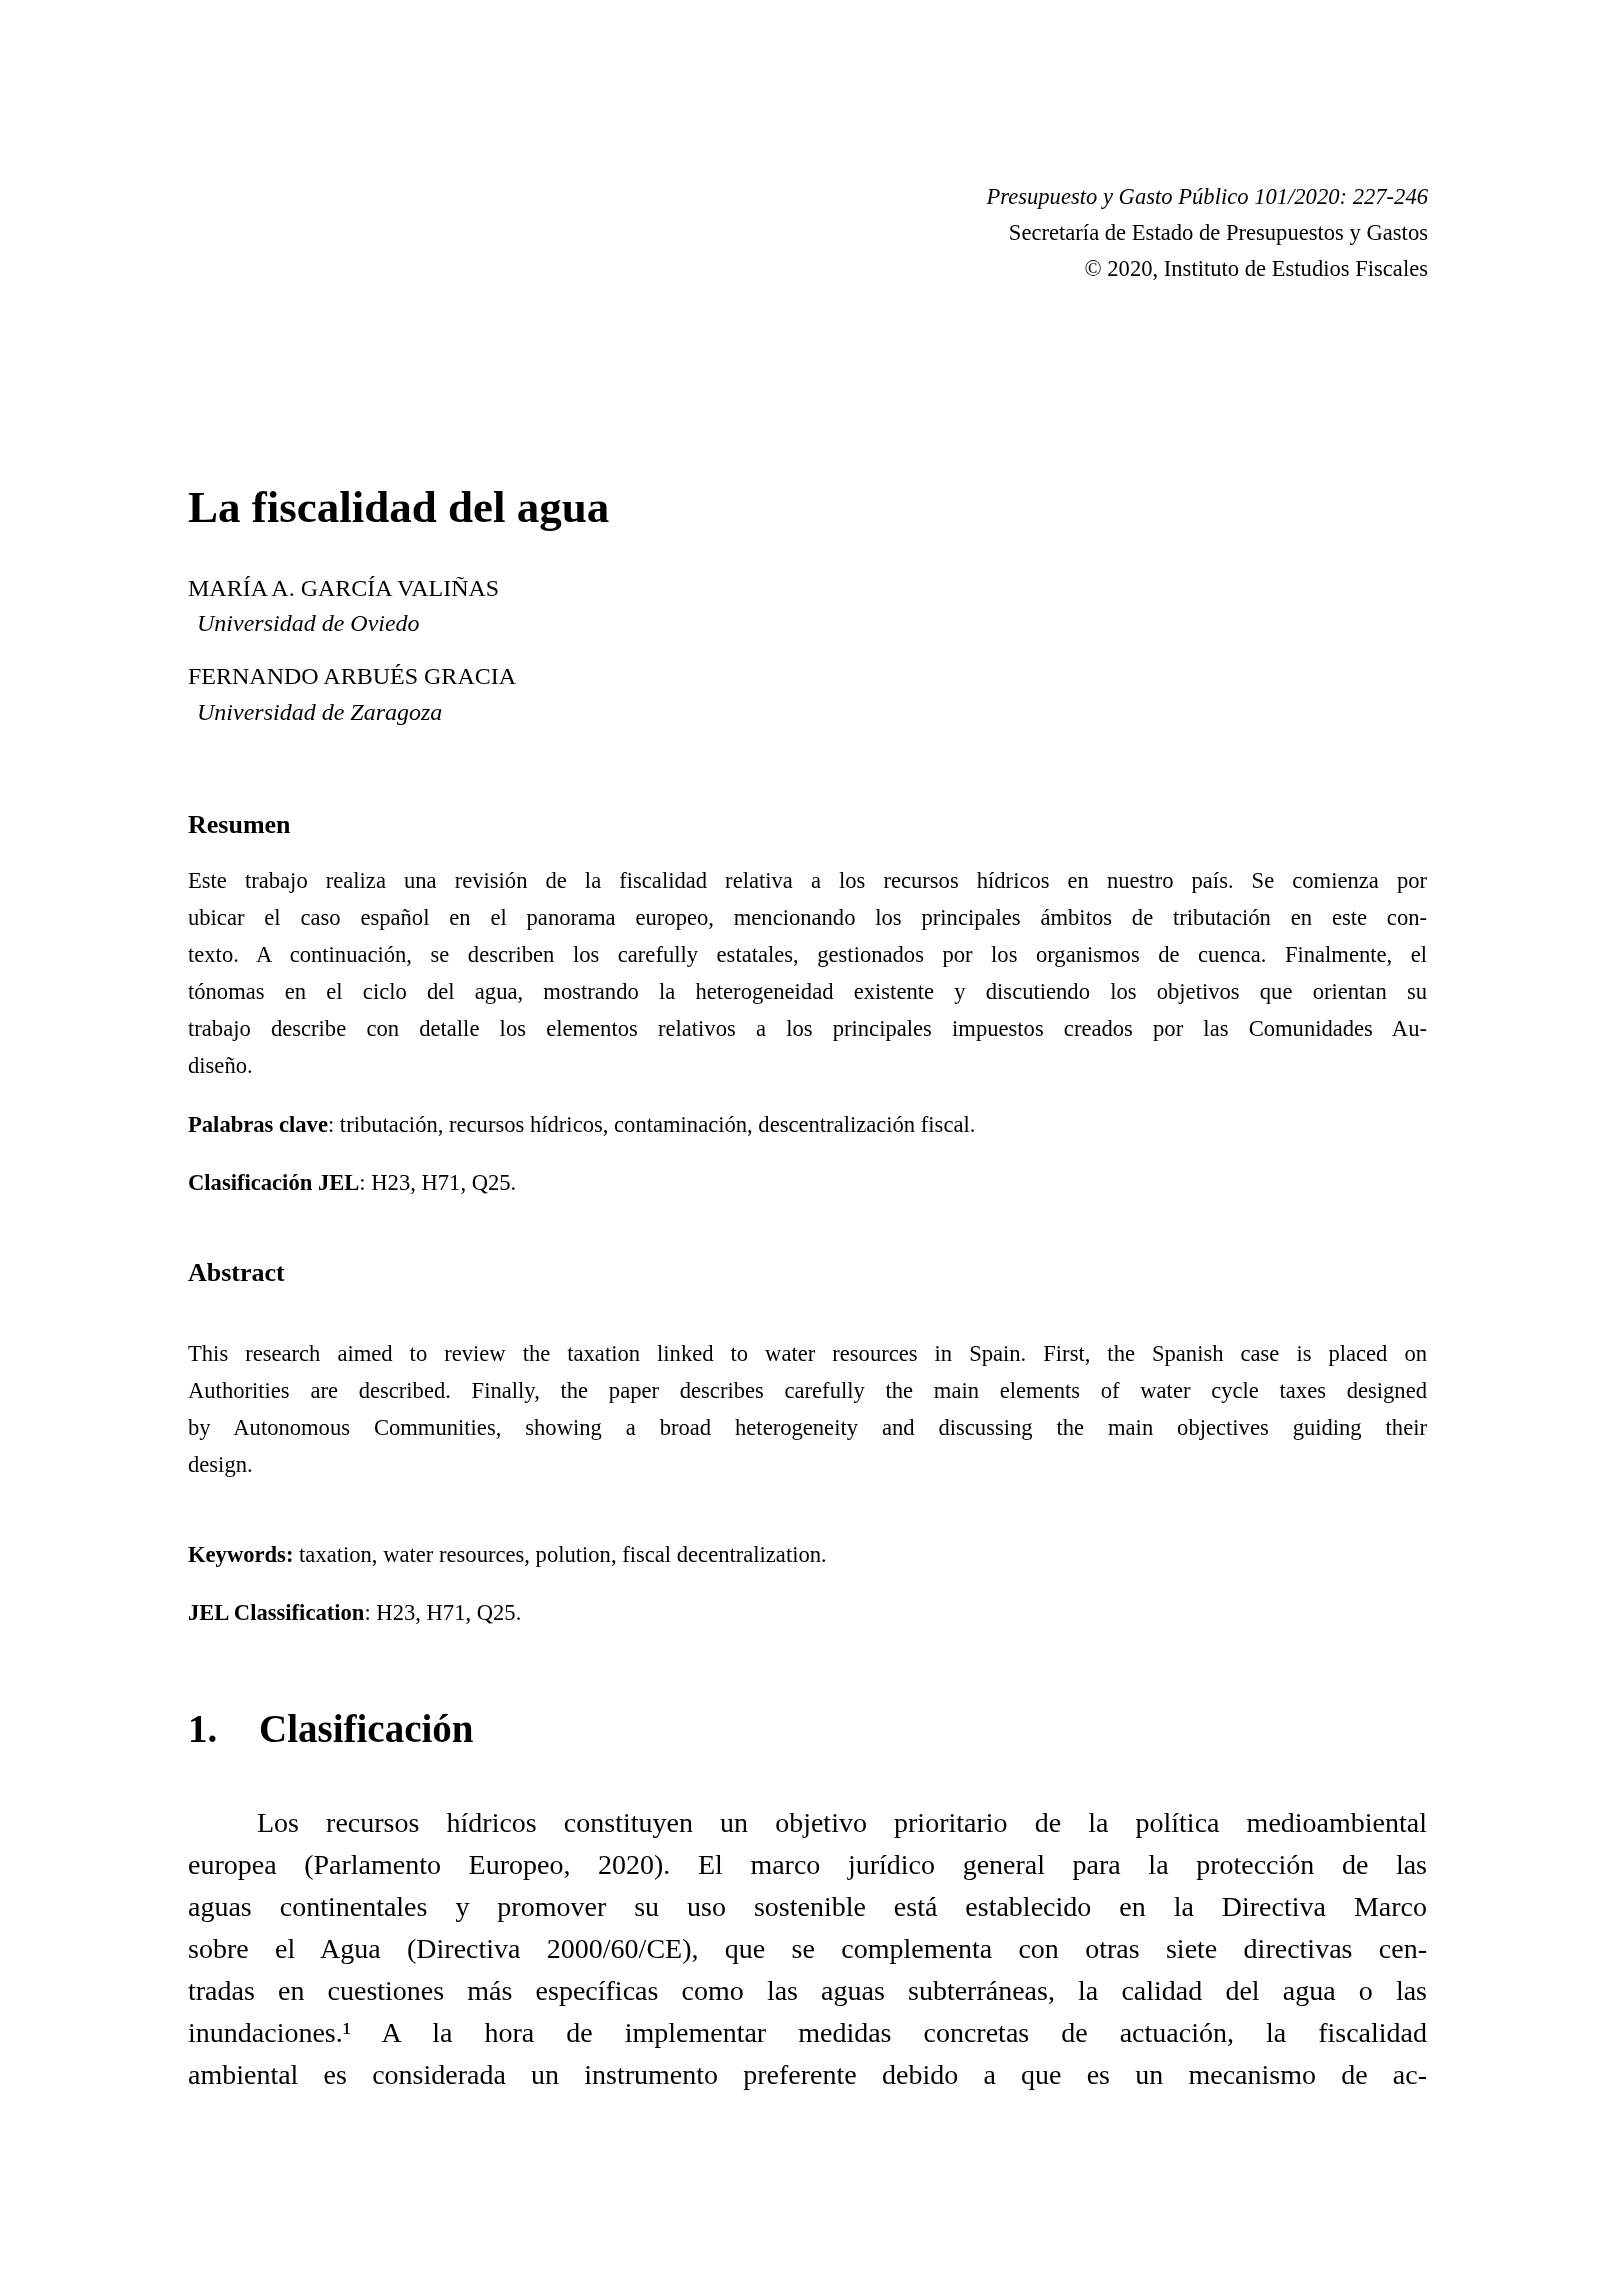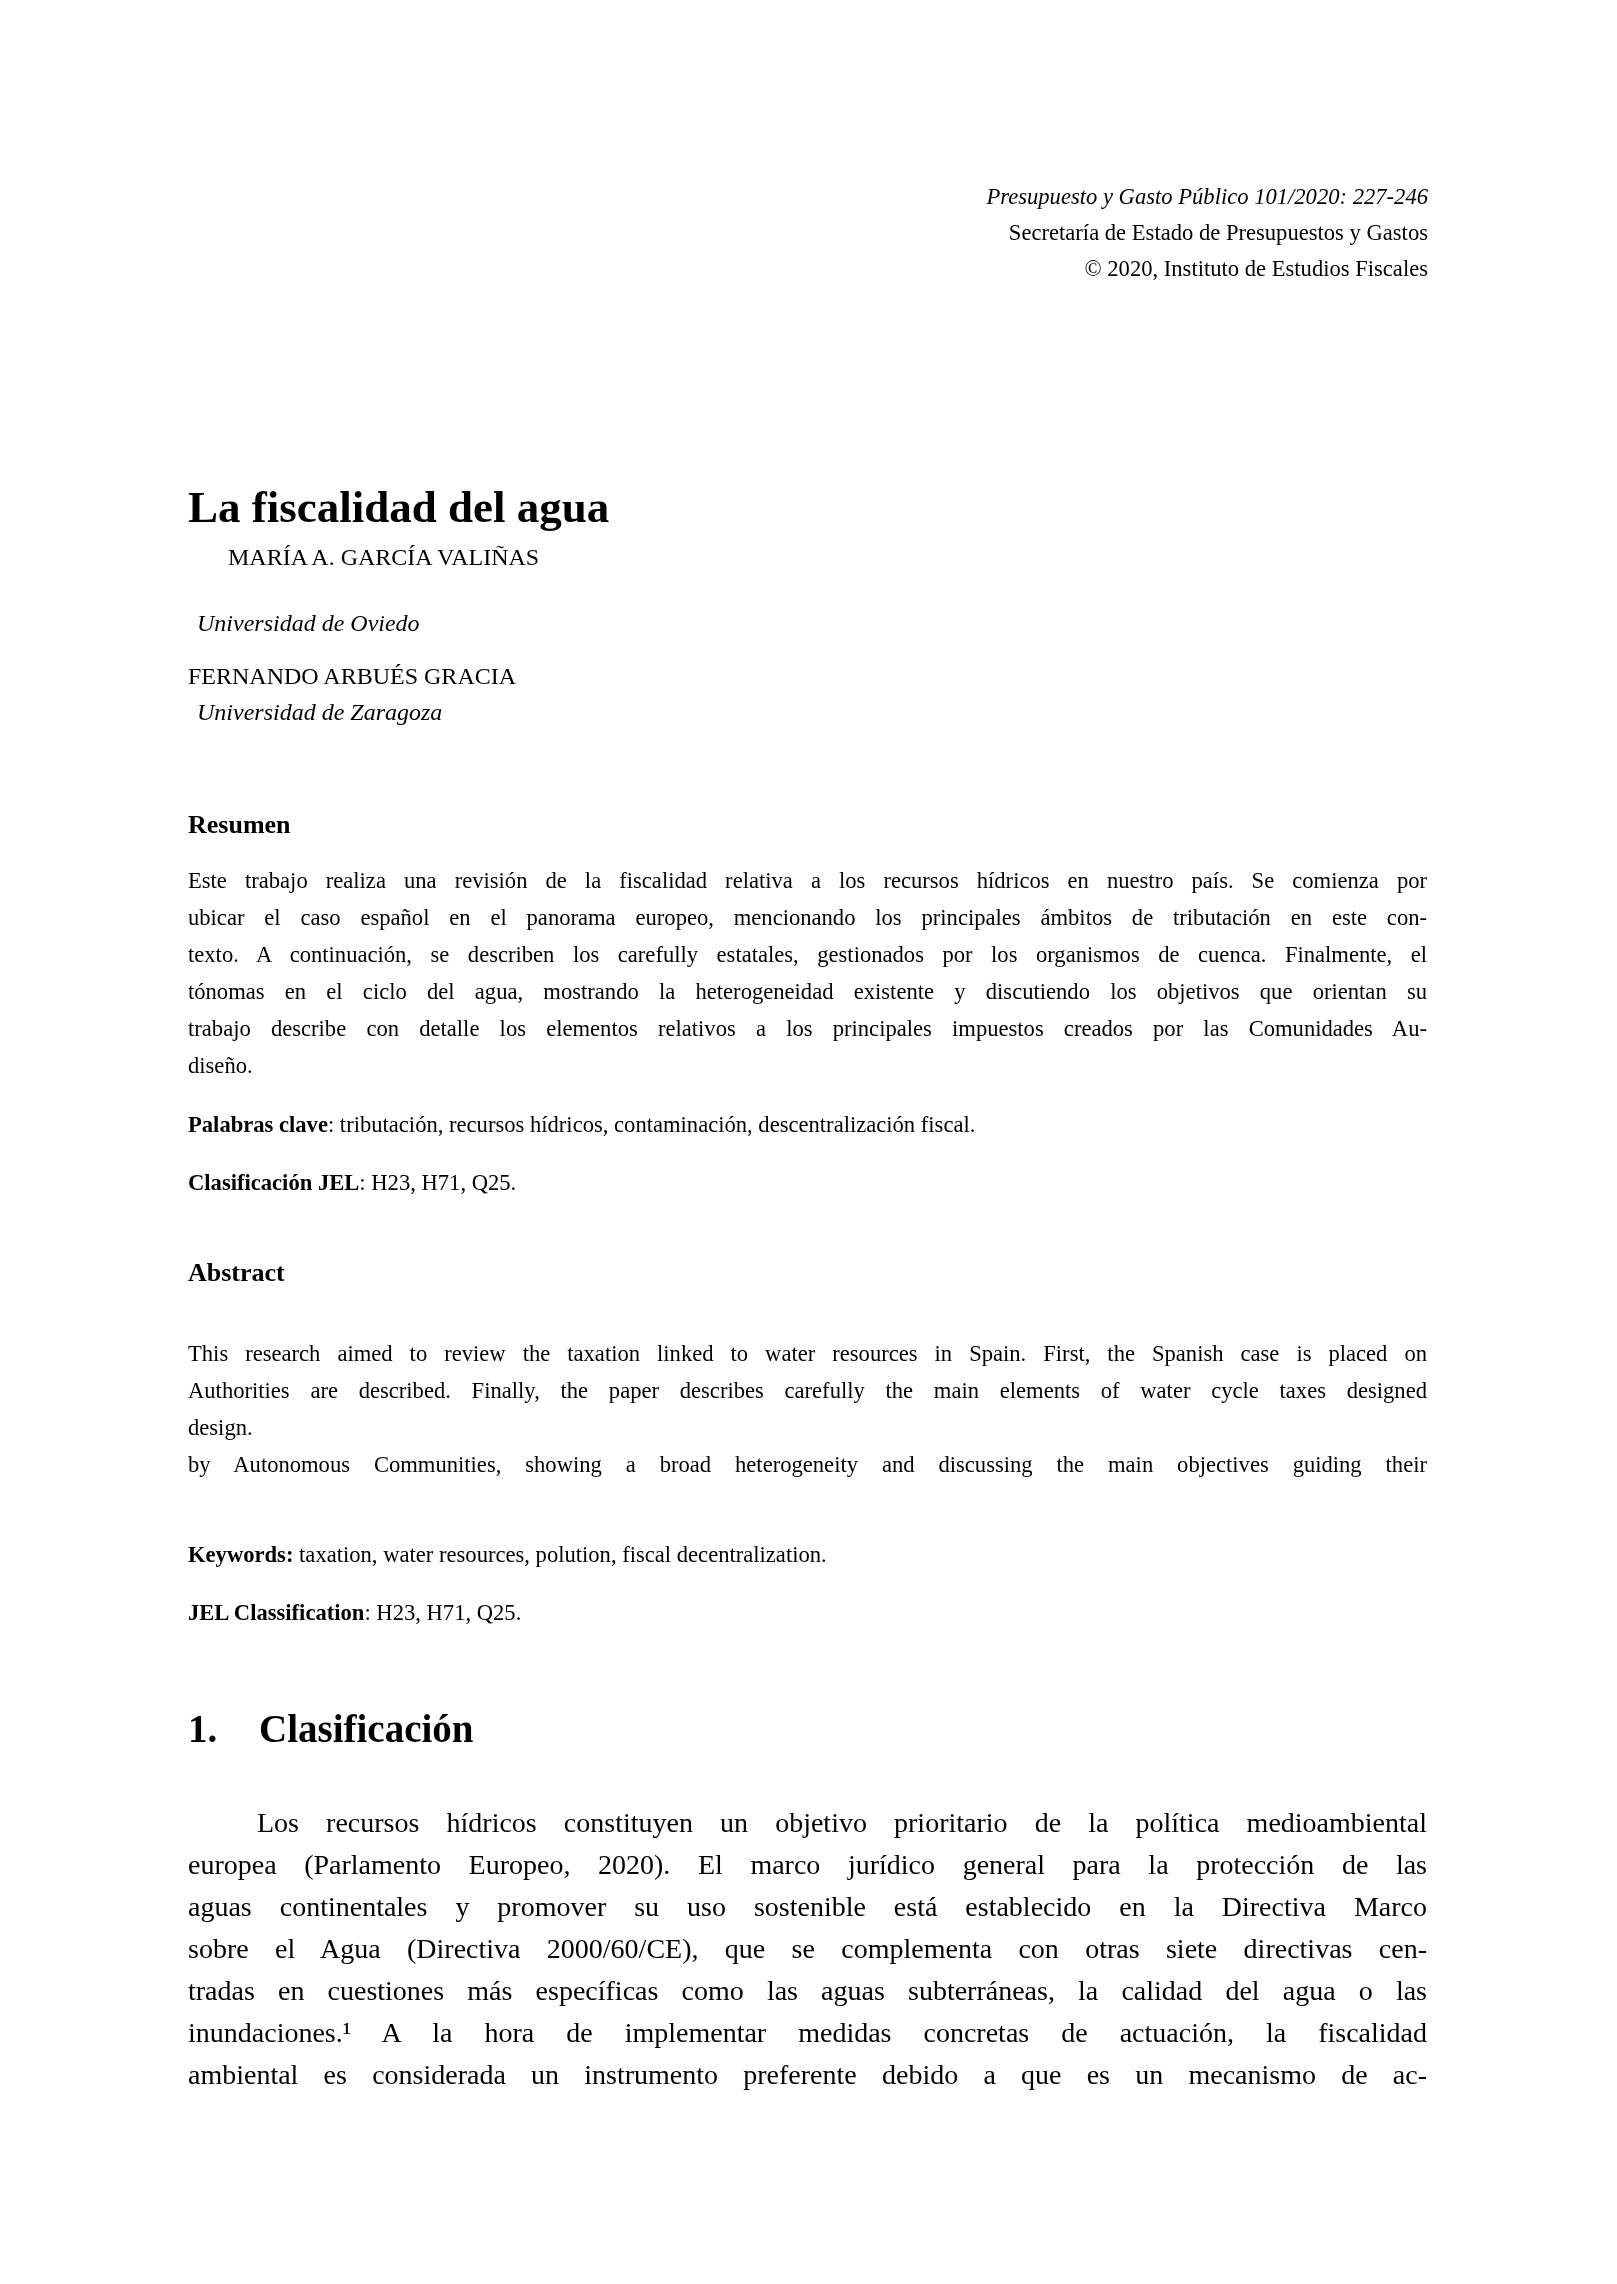--- a/index.html
+++ b/index.html
@@ -46,21 +46,21 @@
     line-height: 1.2;
     white-space: nowrap;
   }
   .author-affil {
     left: 197px;
     font-size: 24px;
     font-style: italic;
     line-height: 1.2;
     white-space: nowrap;
   }
-  .author1-name  { top: 543px; margin-left: 40px; }
+  .author1-name  { top: 574px; }
   .author1-affil { top: 609px; }
   .author2-name  { top: 662px; }
   .author2-affil { top: 698px; }
 
   
   .h2 {
     left: 188px;
     font-size: 26px;
     font-weight: bold;
     line-height: 1.2;
@@ -148,22 +148,22 @@
     <b>Palabras clave</b><span>: tributación, recursos hídricos, contaminación, descentralización fiscal.</span>
   </div>
   <div class="abs meta clasif-line">
     <b>Clasificación JEL</b><span>: H23, H71, Q25.</span>
   </div>
 
   <div class="abs h2 abstract-h">Abstract</div>
   <div class="abs para abstract-para">
       <div class="line">This research aimed to review the taxation linked to water resources in Spain. First, the Spanish case is placed on</div>
       <div class="line">Authorities are described. Finally, the paper describes carefully the main elements of water cycle taxes designed</div>
+      <div class="line">by Autonomous Communities, showing a broad heterogeneity and discussing the main objectives guiding their</div>
       <div class="line flush">design.</div>
-      <div class="line">by Autonomous Communities, showing a broad heterogeneity and discussing the main objectives guiding their</div>
     </div>
   <div class="abs meta keywords-line">
     <b>Keywords:</b><span> taxation, water resources, polution, fiscal decentralization.</span>
   </div>
   <div class="abs meta jelclass-line">
     <b>JEL Classification</b><span>: H23, H71, Q25.</span>
   </div>
 
   <div class="abs intro-heading">
     <span class="num">1.</span><span>Clasificación</span>

